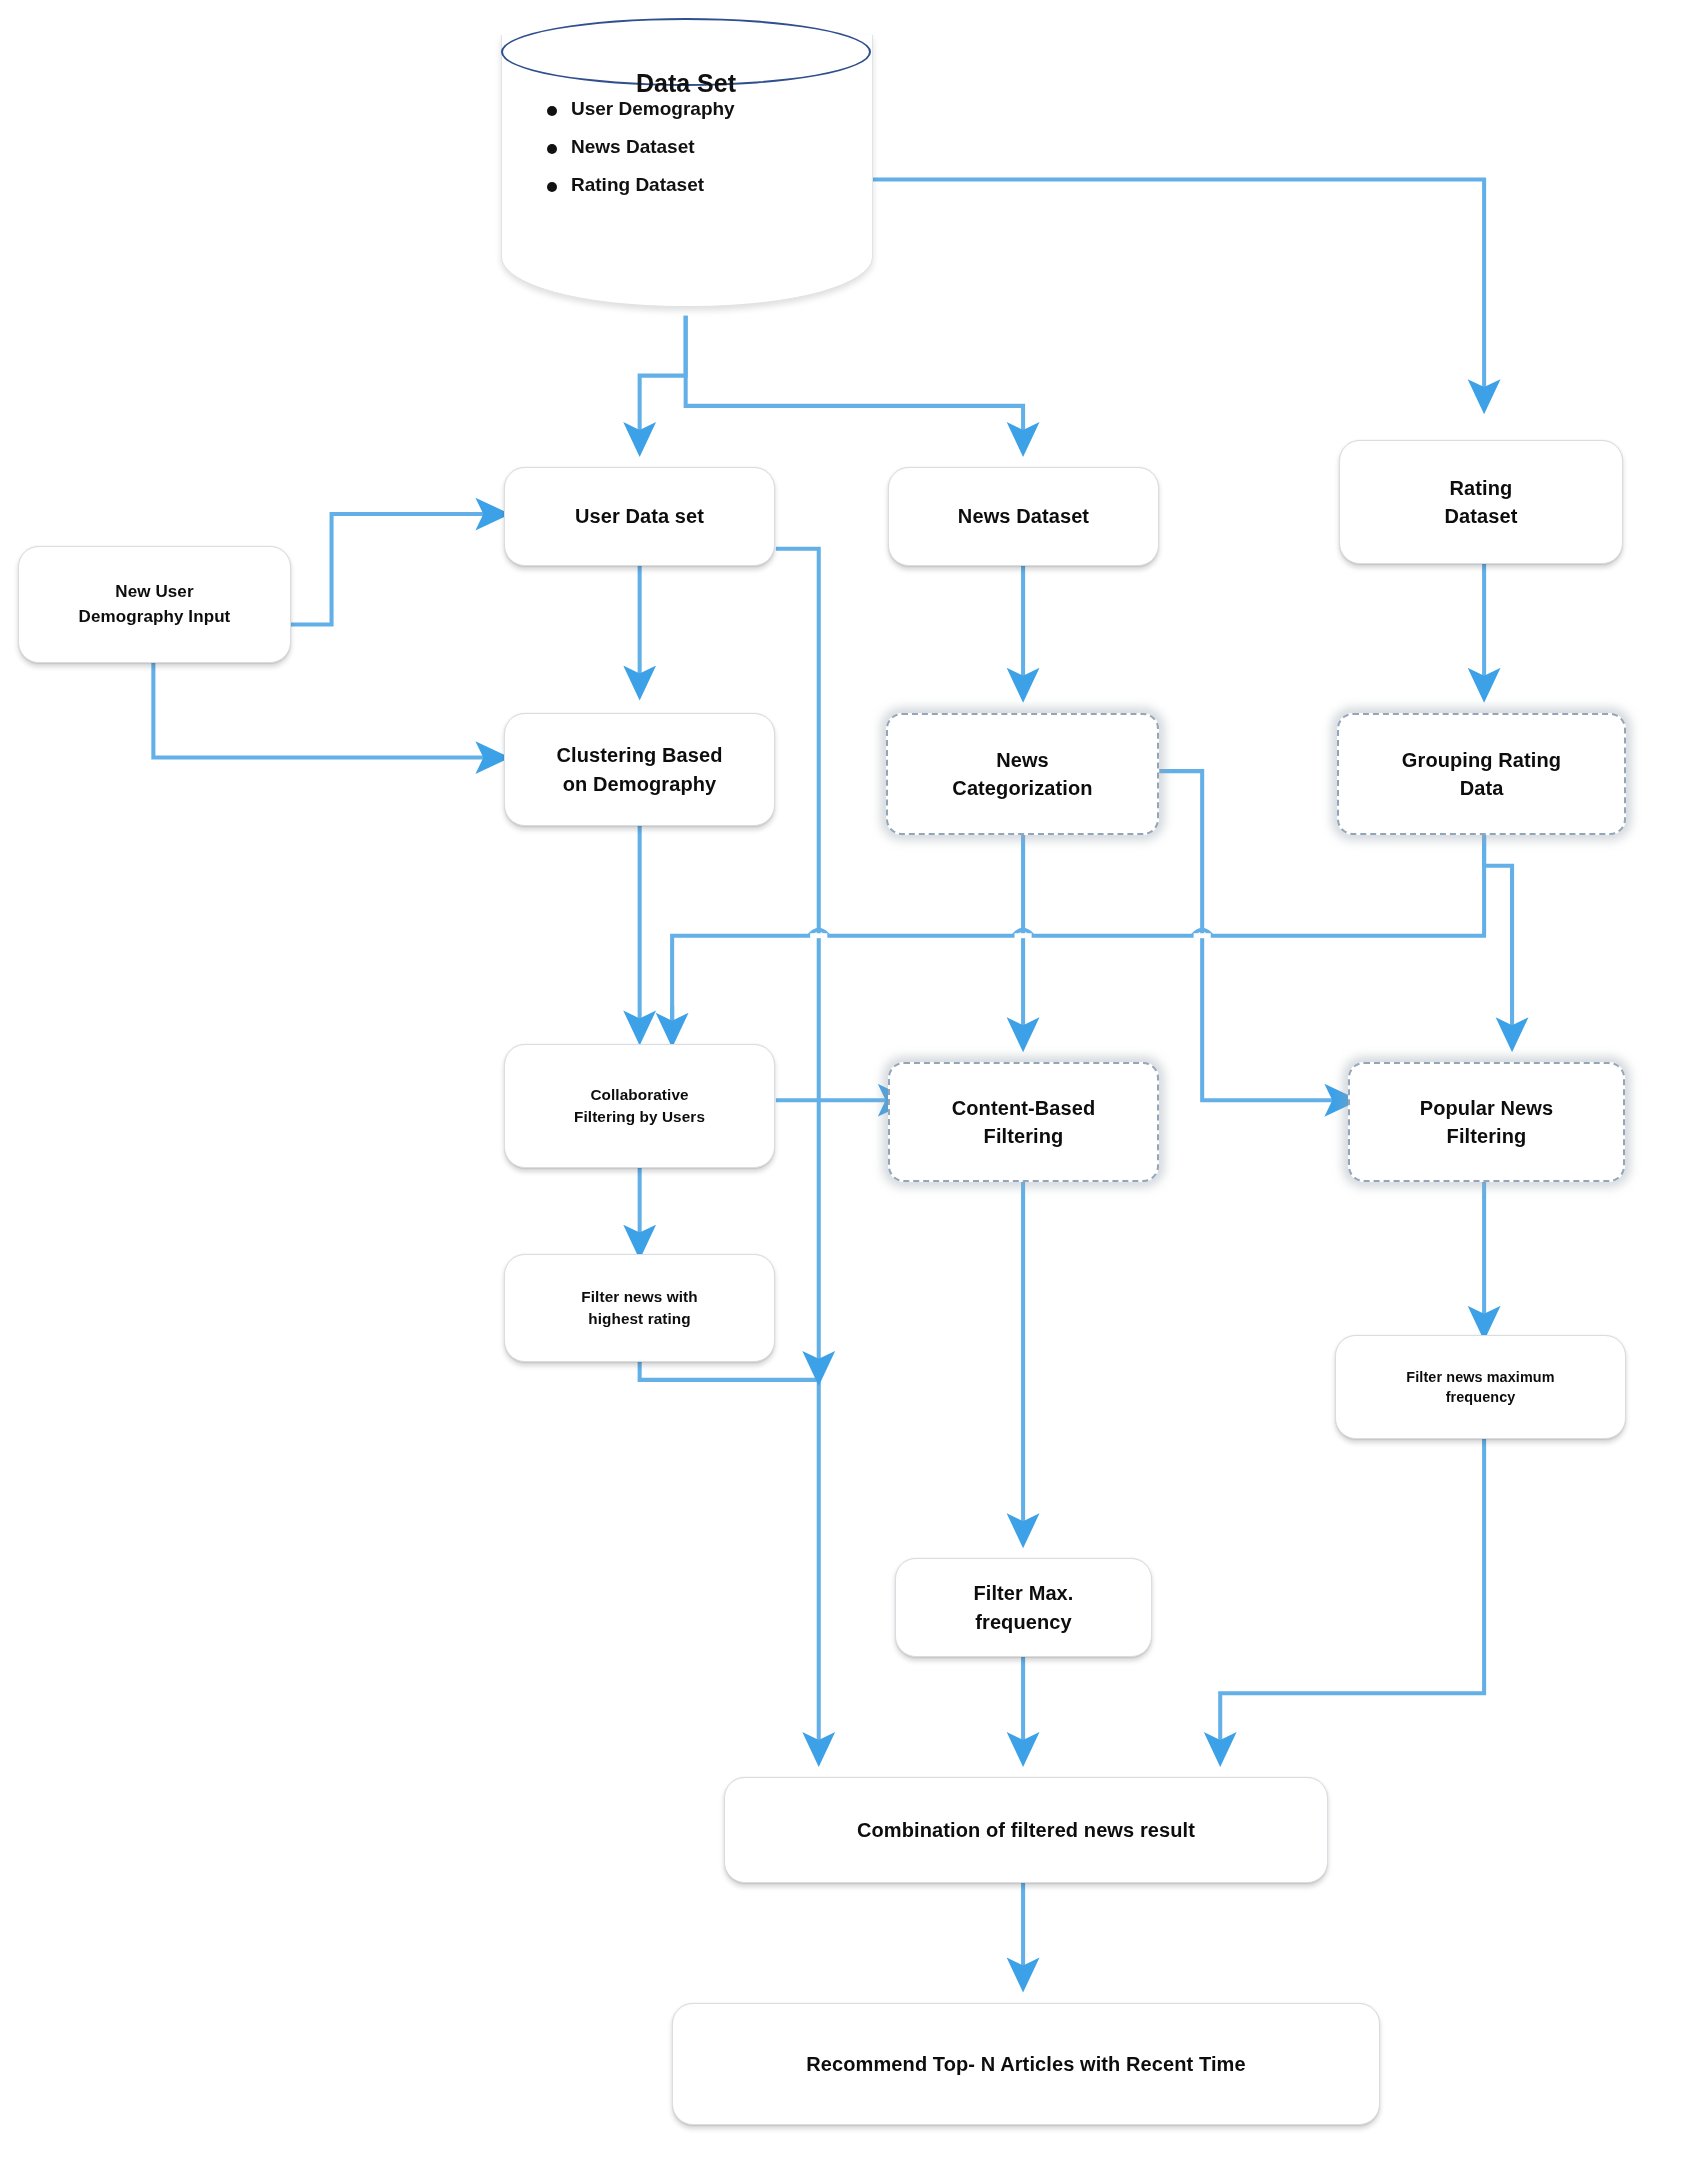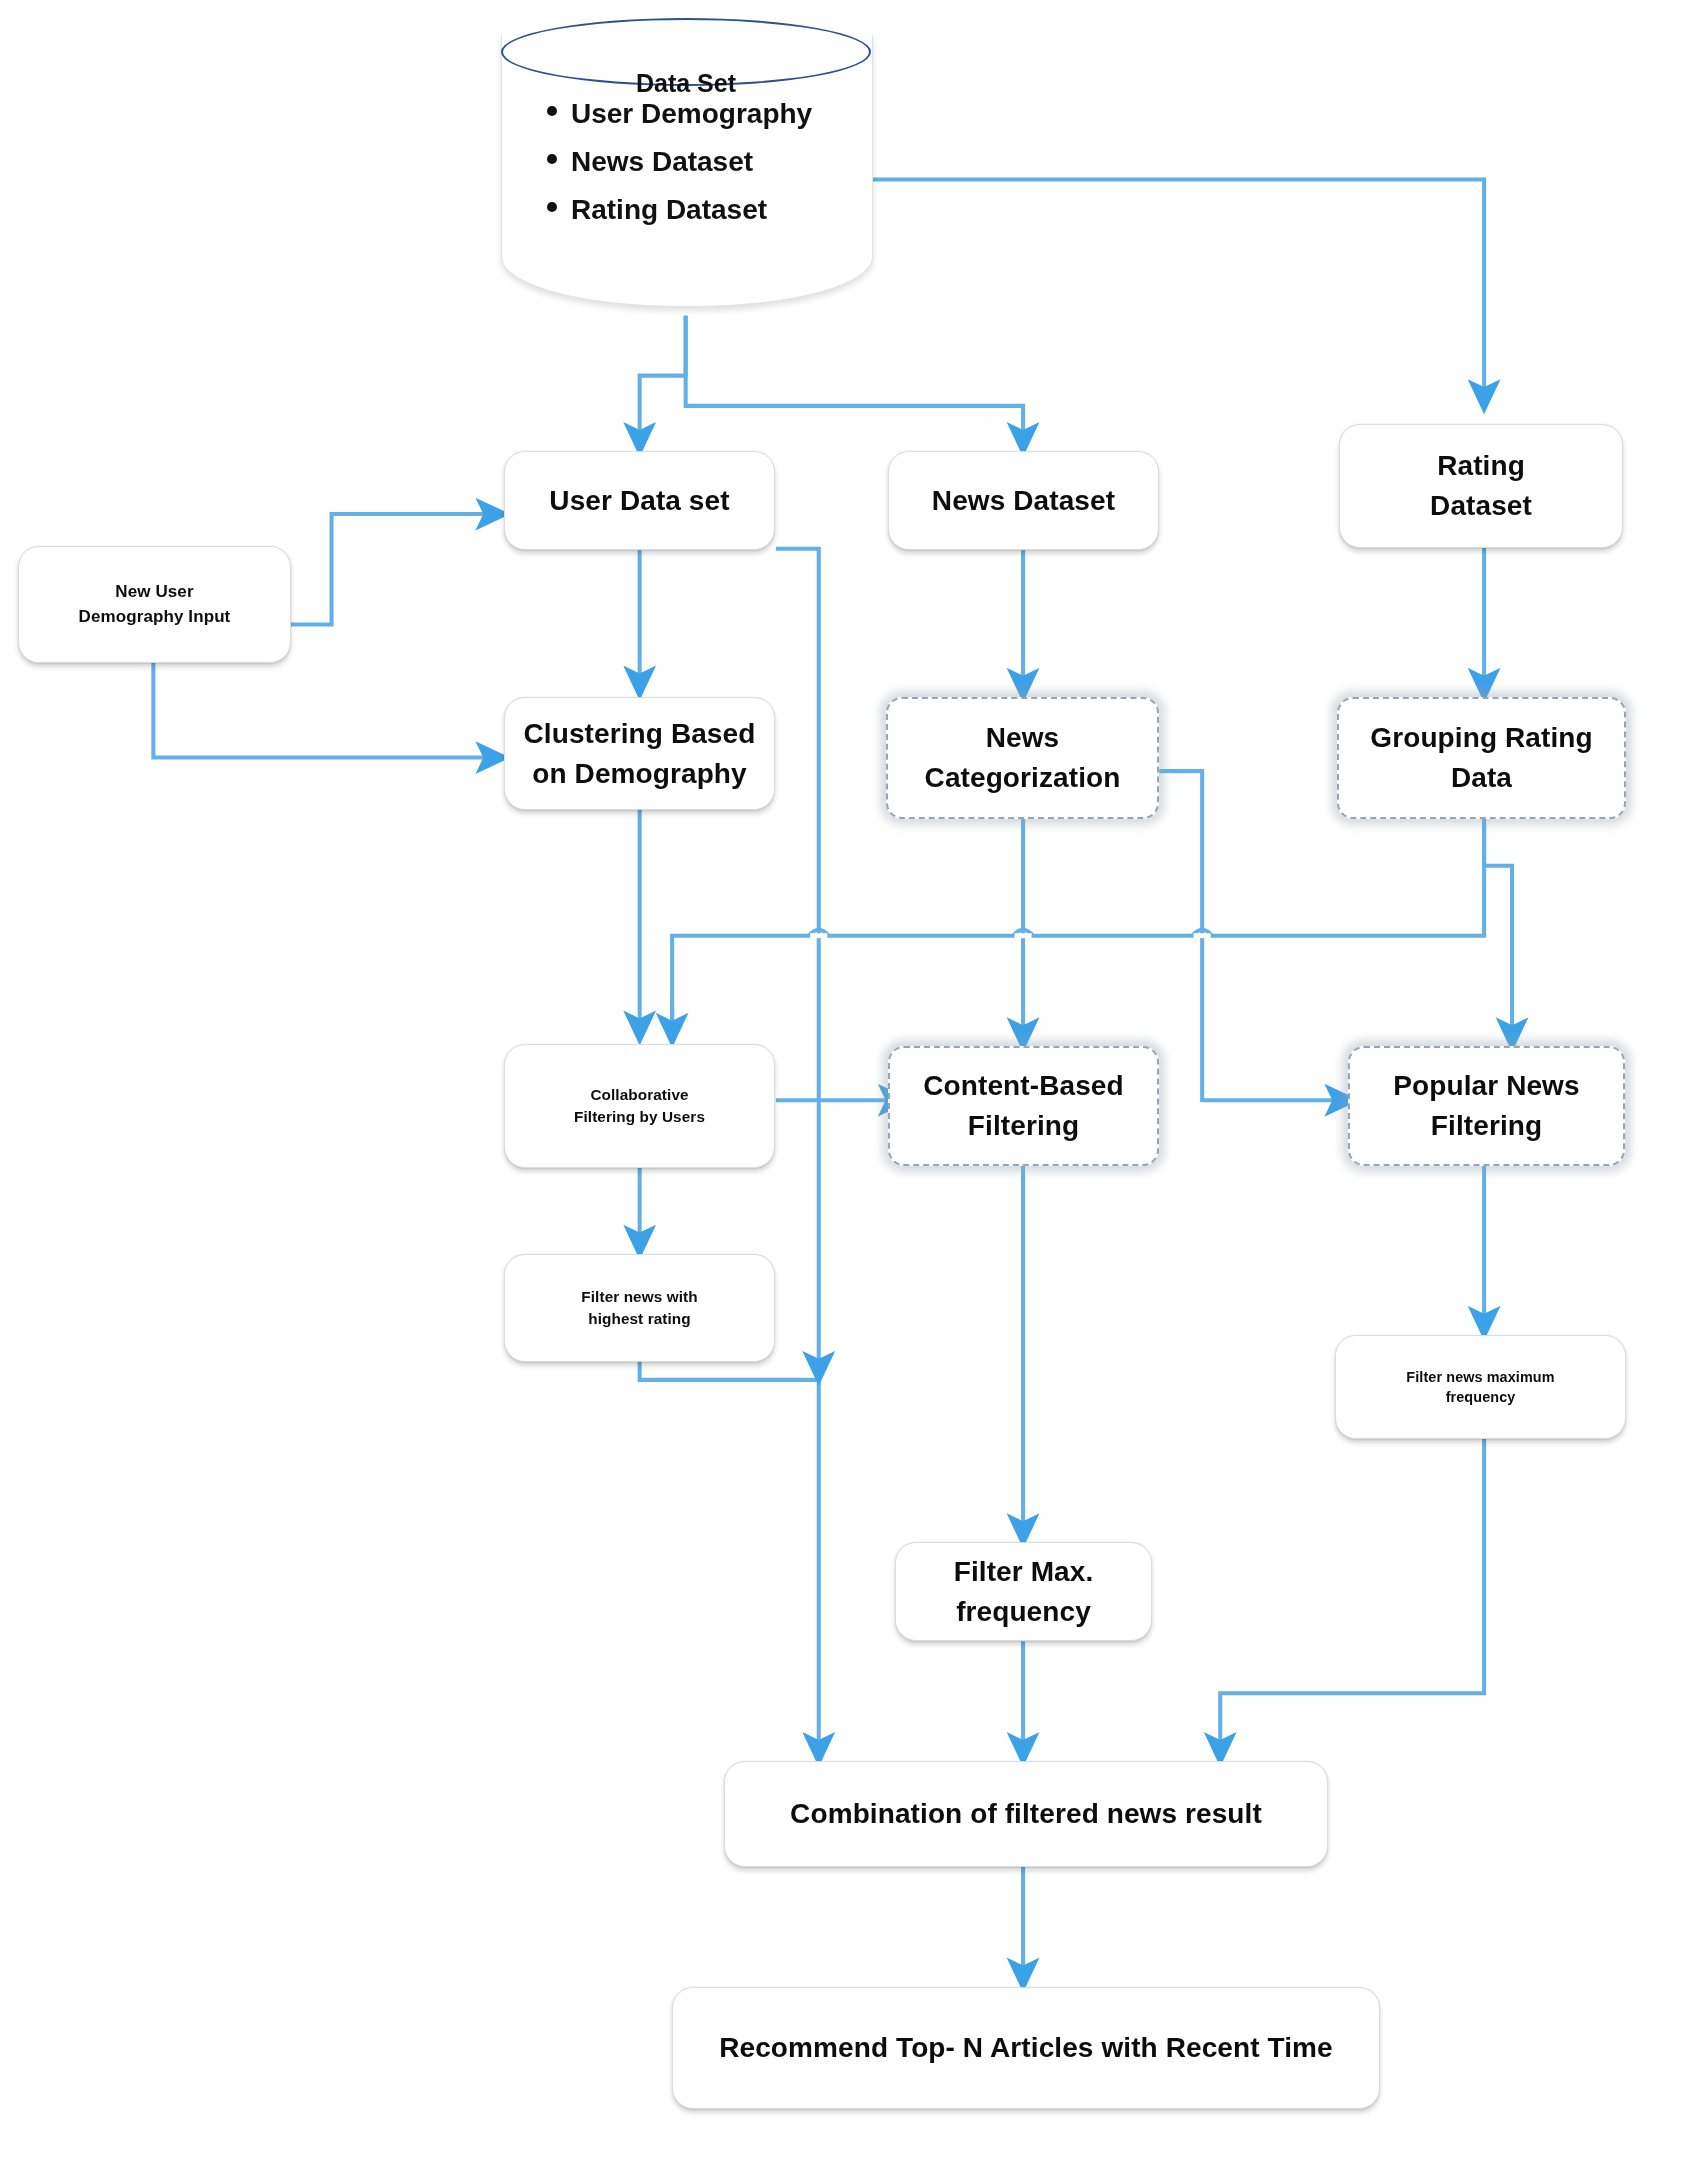--- a/index.html
+++ b/index.html
@@ -63,29 +63,29 @@
   #db .title{
     position:absolute;left:0;top:51px;width:370px;
     text-align:center;font-weight:bold;font-size:25px;color:#111;
   }
   #db ul{
     position:absolute;left:32px;top:80px;width:316px;
     margin:0;padding:0 0 0 38px;list-style:none;
   }
   #db li{
     position:relative;
-    font-size:28px;font-weight:bold;color:#111;
+    font-size:19px;font-weight:bold;color:#111;
     margin:0 0 16px 0;text-align:left;white-space:nowrap;
   }
   #db li:before{
     content:"";position:absolute;left:-24px;top:8px;
     width:10px;height:10px;border-radius:50%;background:#111;
   }
 
-  .f44{font-size:28px;}
+  .f44{font-size:20px;margin-top:16px;}
   .f38{font-size:17px;}
   .f34{font-size:15.3px;}
   .f32{font-size:14.4px;}
 </style>
 </head>
 <body>
 
 <div id="canvas">
 
   <svg id="wires" viewBox="0 0 3742 4841" preserveAspectRatio="none">

